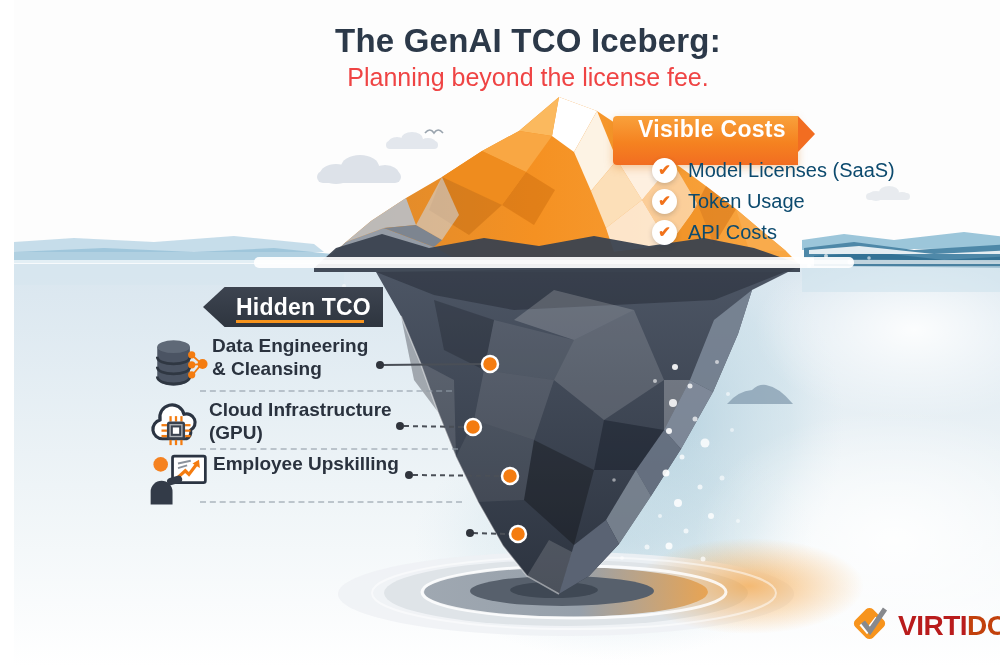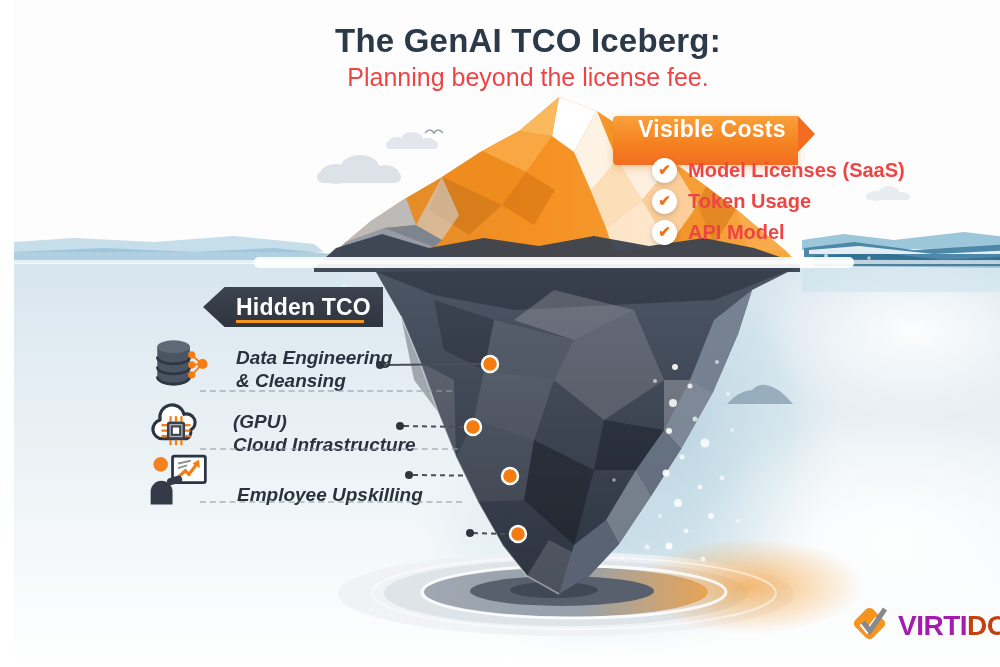--- a/index.html
+++ b/index.html
@@ -17,40 +17,40 @@
     background:linear-gradient(180deg,#f9a13b 0%,#f58220 55%,#f26d21 100%);
     border-radius:4px 0 0 4px;display:flex;align-items:flex-start;padding-left:25px;box-sizing:border-box;
     box-shadow:0 3px 8px rgba(220,120,20,.35);}
   .vc-banner:after{content:"";position:absolute;right:-17px;top:0;border-top:18px solid transparent;
     border-bottom:18px solid transparent;border-left:17px solid #f26d21;}
   .vc-banner .label{color:#fff;font-size:23px;font-weight:bold;letter-spacing:.3px;}
   .vc-list{position:absolute;left:638px;top:158px;display:flex;flex-direction:column;gap:7px;}
   .vc-row{display:flex;align-items:center;gap:11px;height:24px;}
   .vc-check{width:25px;height:25px;border-radius:50%;background:#fff;box-shadow:0 2px 5px rgba(40,50,70,.22);
     display:flex;align-items:center;justify-content:center;font-size:15px;font-weight:bold;color:#f1721b;flex:0 0 25px;}
-  .vc-row .label{font-size:20px;font-weight:bold;color:#ef4444;white-space:nowrap;}
+  .vc-row .label{font-size:20px;font-weight:normal;color:#0c4a6e;white-space:nowrap;}
 
   
   .ht-banner{position:absolute;left:189px;top:287px;width:180px;height:40px;
     background:linear-gradient(180deg,#3d4450 0%,#2e353f 100%);
     clip-path:polygon(0% 50%,12% 0%,100% 0%,100% 100%,12% 100%);
     display:flex;align-items:center;padding-left:33px;box-sizing:border-box;text-align:right;}
   .ht-banner .label{color:#fff;font-size:23px;font-weight:bold;letter-spacing:.2px;}
   .ht-underline{position:absolute;left:222px;top:320px;width:128px;height:3px;background:#f7941d;}
 
   
-  .ht-item{position:absolute;display:flex;align-items:flex-end;gap:28px;font-style:italic;}
+  .ht-item{position:absolute;display:flex;align-items:flex-start;gap:4px;}
   .ht-item .icon{flex:0 0 58px;display:flex;align-items:center;justify-content:center;}
   .ht-item .txt{font-size:19px;font-weight:bold;color:#2a323e;line-height:23px;white-space:nowrap;}
   .sep{position:absolute;border-top:2px dashed rgba(145,156,168,.55);height:0;}
 
   
   .logo{position:absolute;left:833px;top:601px;display:flex;align-items:center;gap:5px;}
   .logo .word{font-size:28px;font-weight:bold;letter-spacing:-0.5px;}
-  .logo .p1{color:#a21caf;}
+  .logo .p1{color:#b91c1c;}
   .logo .p2{color:#c2410c;}
 </style>
 </head>
 <body>
 
 <div class="stage">
 
   <svg class="bg" width="1000" height="667" viewBox="0 0 1000 667">
     <defs>
       <linearGradient id="gUnder" x1="0" y1="0" x2="0" y2="1">
@@ -266,21 +266,21 @@
     <div class="vc-row">
       <span class="vc-check">✔</span>
       <span class="label">Model Licenses (SaaS)</span>
     </div>
     <div class="vc-row">
       <span class="vc-check">✔</span>
       <span class="label">Token Usage</span>
     </div>
     <div class="vc-row">
       <span class="vc-check">✔</span>
-      <span class="label">API Model</span>
+      <span class="label">API Costs</span>
     </div>
   </div>
 
   <div class="ht-banner">
     <span class="label">Hidden TCO</span>
   </div>
   <div class="ht-underline"></div>
 
   <div class="ht-item" style="left:136px;top:334px;">
     <span class="icon">
@@ -322,22 +322,22 @@
           <line x1="42" y1="30" x2="48" y2="30"></line>
             <line x1="42" y1="36" x2="48" y2="36"></line>
             <line x1="42" y1="42" x2="48" y2="42"></line>
         </g>
         <rect x="22" y="26" width="20" height="20" rx="3" fill="#39414e"></rect>
         <rect x="25.5" y="29.5" width="13" height="13" fill="none" stroke="#ffffff" stroke-width="1.5" opacity=".6"></rect>
         <rect x="28.5" y="32.5" width="7" height="7" fill="#ffffff"></rect>
       </svg>
     </span>
     <span class="txt">
-      <div>(GPU)</div>
-        <div>Cloud Infrastructure</div>
+      <div>Cloud Infrastructure</div>
+        <div>(GPU)</div>
     </span>
   </div>
 
   <div class="ht-item" style="left:133px;top:452px;">
     <span class="icon">
       <svg width="62" height="54" viewBox="0 0 68 58">
         <rect x="28" y="4" width="36" height="29" rx="2" fill="#ffffff" stroke="#2b3442" stroke-width="3"></rect>
         <line x1="34" y1="12" x2="48" y2="9" stroke="#8b929c" stroke-width="2"></line>
         <line x1="34" y1="17" x2="44" y2="14" stroke="#8b929c" stroke-width="2"></line>
         <path d="M33 28 L42 20 L46 24 L55 12" stroke="#f47c10" stroke-width="3.5" fill="none"></path>

